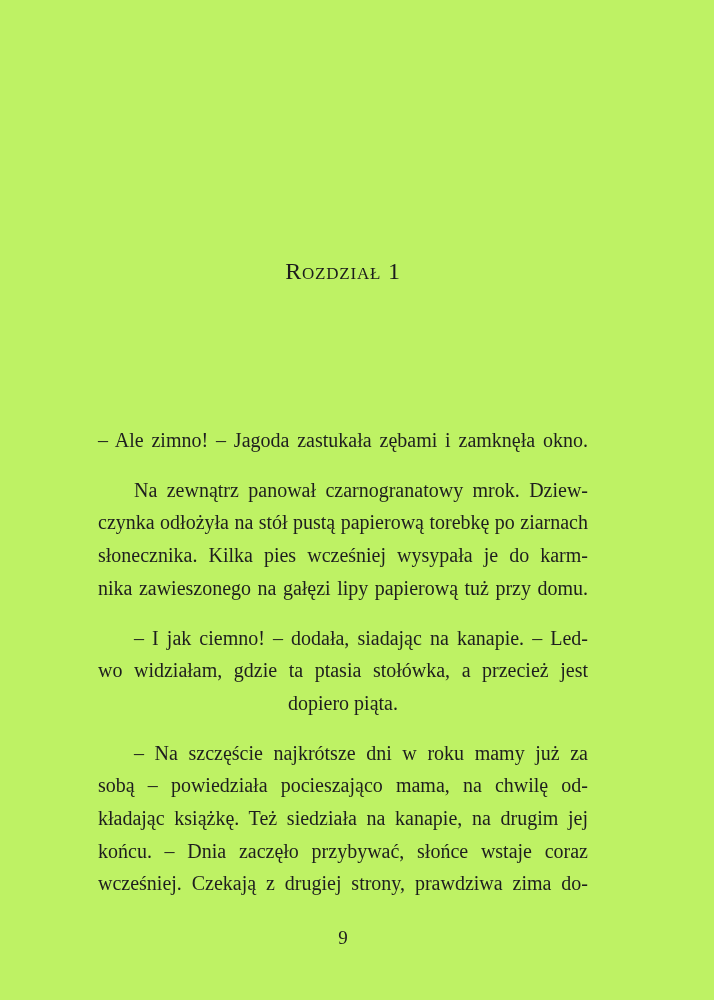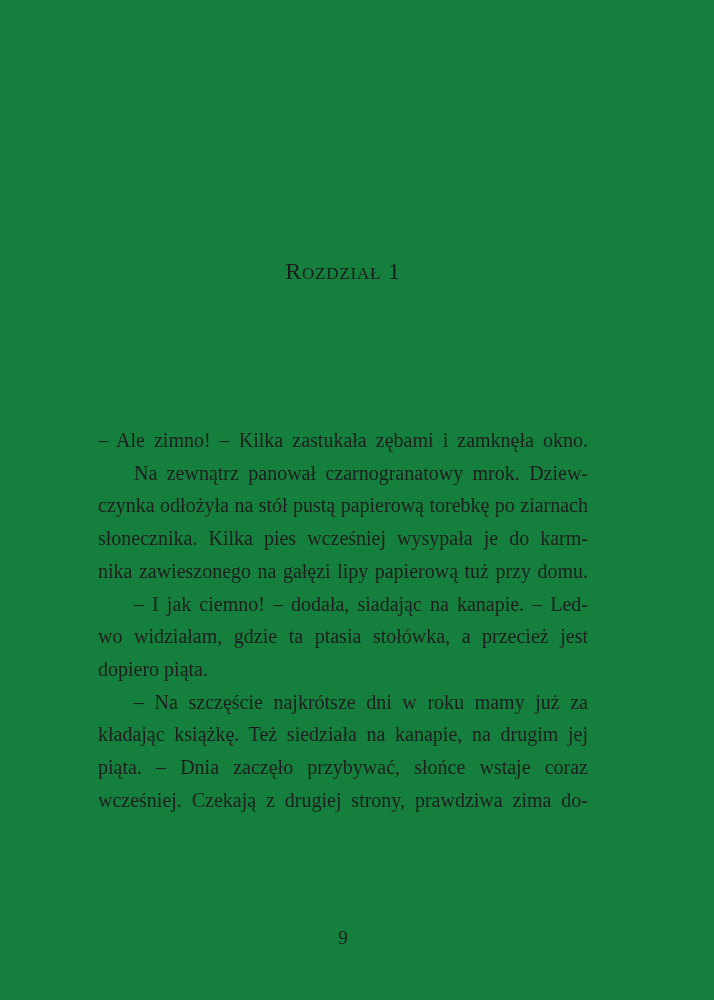--- a/index.html
+++ b/index.html
@@ -4,21 +4,21 @@
 <style>
   html, body {
     margin: 0;
     padding: 0;
     background: #ffffff;
   }
   .page {
     position: relative;
     width: 714px;
     height: 1000px;
-    background: #15803d;
+    background: #bef264;
     font-family: "Liberation Serif", "DejaVu Serif", serif;
     color: #1a1a1a;
     overflow: hidden;
   }
   .column {
     position: absolute;
     left: 98px;
     top: 0;
     width: 490px;
     height: 100%;
@@ -54,26 +54,27 @@
     width: 490px;
     font-size: 20px;
     line-height: 32.7px;
     color: #1e1e1e;
   }
   .line {
     text-align: justify;
     text-align-last: justify;
   }
   .line.noj {
-    text-align: left;
+    text-align: center;
     text-align-last: auto;
     font-family: Liberation Serif, serif;
   }
   .line.indent {
     text-indent: 36px;
+    margin-top: 17px;
   }
   .folio {
     position: absolute;
     top: 927px;
     left: 0;
     width: 100%;
     text-align: center;
     font-size: 19px;
     color: #1e1e1e;
   }
@@ -81,30 +82,31 @@
 </head>
 <body>
 
 <div class="page">
   <div class="column">
 
     <div class="chapter-label">Rozdział 1</div>
 
 
     <div class="body-text">
-      <div class="line">– Ale zimno! – Kilka zastukała zębami i zamknęła okno.</div>
+      <div class="line">– Ale zimno! – Jagoda zastukała zębami i zamknęła okno.</div>
       <div class="line indent">Na zewnątrz panował czarnogranatowy mrok. Dziew-</div>
       <div class="line">czynka odłożyła na stół pustą papierową torebkę po ziarnach</div>
       <div class="line">słonecznika. Kilka pies wcześniej wysypała je do karm-</div>
       <div class="line">nika zawieszonego na gałęzi lipy papierową tuż przy domu.</div>
       <div class="line indent">– I jak ciemno! – dodała, siadając na kanapie. – Led-</div>
       <div class="line">wo widziałam, gdzie ta ptasia stołówka, a przecież jest</div>
       <div class="line noj">dopiero piąta.</div>
       <div class="line indent">– Na szczęście najkrótsze dni w roku mamy już za</div>
+      <div class="line">sobą – powiedziała pocieszająco mama, na chwilę od-</div>
       <div class="line">kładając książkę. Też siedziała na kanapie, na drugim jej</div>
-      <div class="line">piąta. – Dnia zaczęło przybywać, słońce wstaje coraz</div>
+      <div class="line">końcu. – Dnia zaczęło przybywać, słońce wstaje coraz</div>
       <div class="line">wcześniej. Czekają z drugiej strony, prawdziwa zima do-</div>
     </div>
 
     <div class="folio">9</div>
 
   </div>
 </div>
 
 </body></html>

